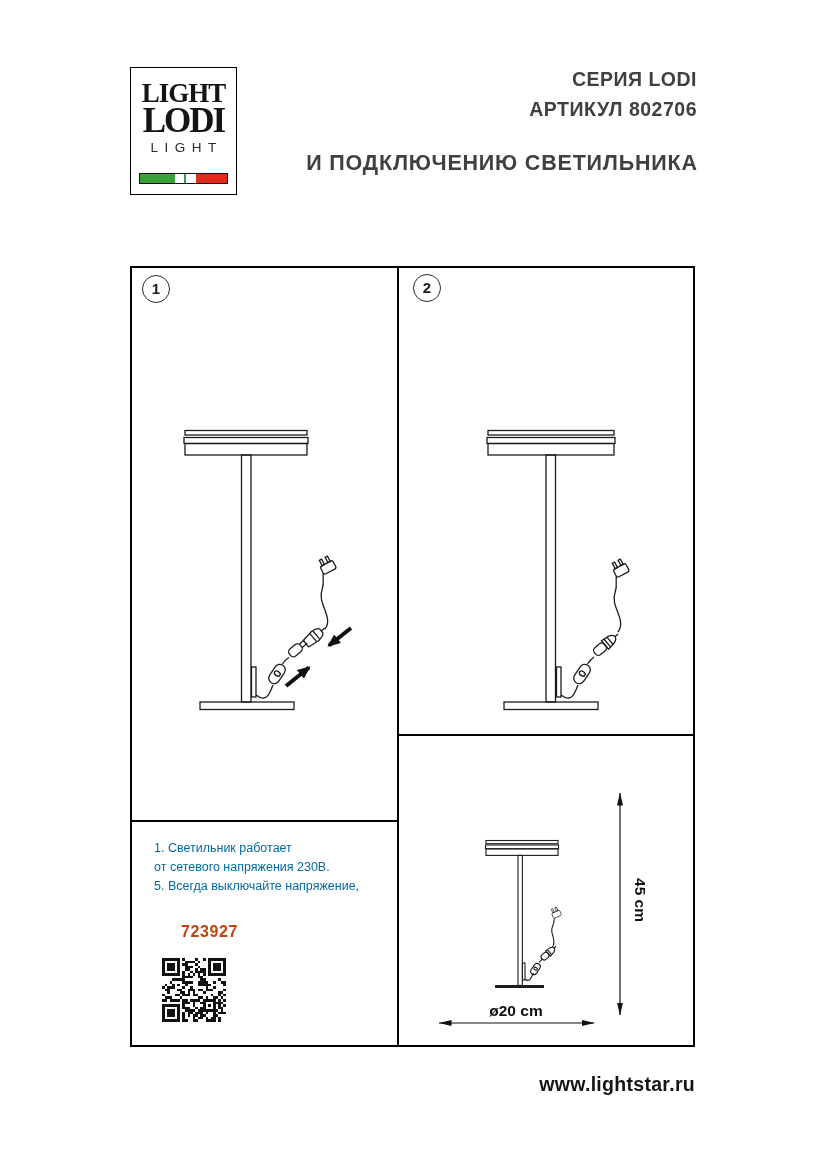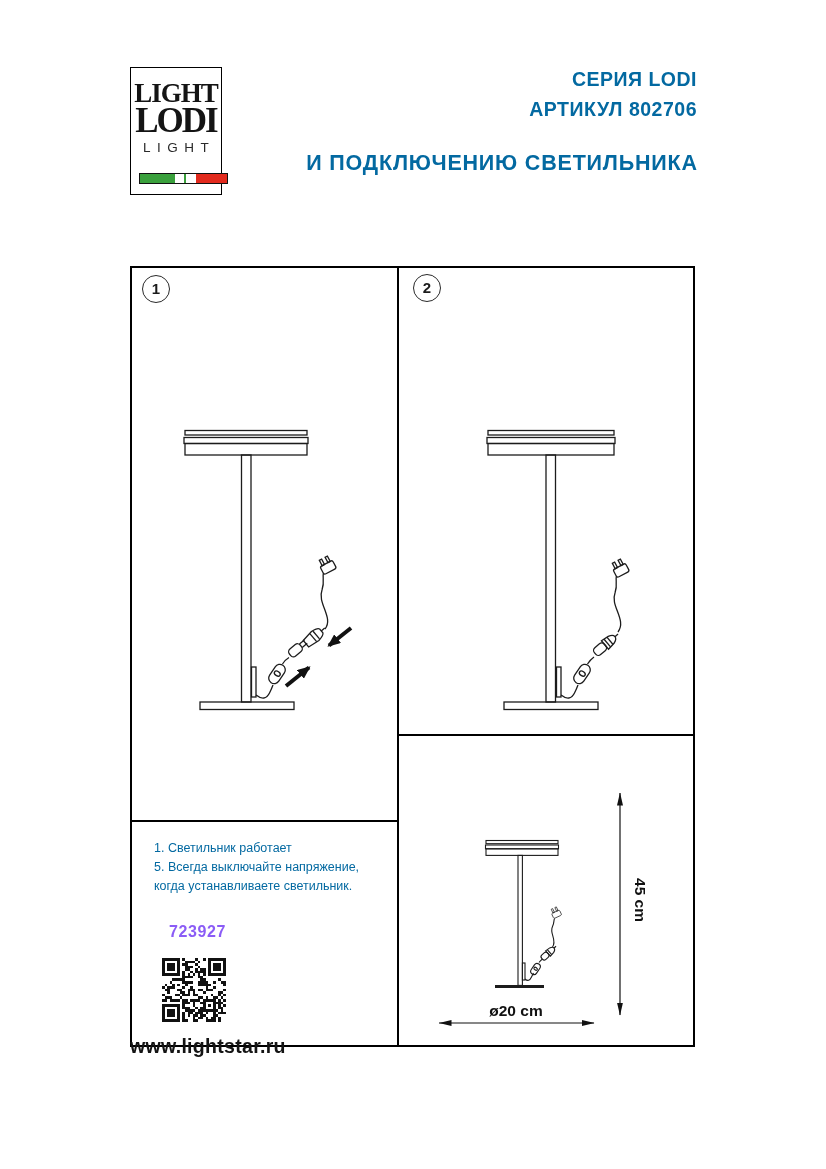--- a/index.html
+++ b/index.html
@@ -1,32 +1,32 @@
 <!DOCTYPE html>
 <html><head>
 <meta charset="utf-8">
 <style>
   html,body{margin:0;padding:0;background:#e8e8e8;}
   .page{position:relative;width:826px;height:1169px;background:#ffffff;overflow:hidden;
         color:#1b1b1b;font-family:"Liberation Sans",sans-serif;margin:0 auto;}
 
   
-  .logo-box{position:absolute;left:130px;top:67px;width:92px;height:128px;
+  .logo-box{position:absolute;left:130px;top:67px;width:107px;height:128px;
             border:1.5px solid #000;box-sizing:border-box;text-align:center;}
   .logo-light{margin-top:12px;font-family:"Liberation Serif",serif;font-weight:700;
               font-size:27px;line-height:26px;letter-spacing:-1px;color:#141414;}
   .logo-star{font-family:"Liberation Serif",serif;font-weight:700;font-size:35px;
              line-height:30px;letter-spacing:-2px;color:#141414;}
   .logo-group{margin-top:5px;font-size:13.5px;line-height:14px;letter-spacing:6.5px;
               margin-right:-6.5px;color:#2a2a2a;}
   .logo-flag{position:absolute;left:8px;bottom:10px;width:87px;height:9px;
              border:1px solid #111;box-sizing:content-box;display:block;}
 
   
-  .header{position:absolute;top:64px;right:129px;text-align:right;font-weight:bold;color:#0369a1;}
+  .header{position:absolute;top:64px;right:129px;text-align:right;font-weight:bold;color:#404040;}
   .h-top{font-size:19.5px;line-height:30px;letter-spacing:0.5px;}
   .h-title{margin-top:23px;font-size:21.5px;line-height:28px;}
   .h-title .t1{letter-spacing:2.4px;margin-right:-2.4px;}
   .h-title .t2{letter-spacing:0.8px;margin-right:-0.8px;margin-top:25px;}
 
   
   .panels{position:absolute;left:130px;top:266px;width:565px;height:781px;
           border:2px solid #000;box-sizing:border-box;}
   .vdiv{position:absolute;left:265px;top:0;width:2px;height:100%;background:#000;}
   .hdiv-left{position:absolute;left:0;top:552px;width:265px;height:2px;background:#000;}
@@ -35,26 +35,26 @@
           box-sizing:border-box;text-align:center;font-weight:bold;font-size:15px;
           line-height:25px;color:#1b1b1b;background:#fff;}
   .c1{left:10px;top:7px;}
   .c2{left:281px;top:6px;}
   .d1{position:absolute;left:0;top:0;}
   .d2{position:absolute;left:266px;top:0;}
   .d3{position:absolute;left:266px;top:468px;}
 
   
   .notes{position:absolute;left:22px;top:571px;font-size:12.5px;line-height:19px;color:#0369a1;}
-  .art-num{position:absolute;left:37px;top:655px;font-size:16px;font-weight:bold;
-           letter-spacing:0.6px;color:#8b5cf6;}
+  .art-num{position:absolute;left:49px;top:655px;font-size:16px;font-weight:bold;
+           letter-spacing:0.6px;color:#c2410c;}
   .qr{position:absolute;left:30px;top:690px;width:64px;height:64px;}
 
   
-  .footer{position:absolute;left:130px;top:1035px;width:565px;text-align:left;
+  .footer{position:absolute;left:130px;top:1073px;width:565px;text-align:right;
           font-size:19.5px;font-weight:bold;letter-spacing:0.3px;color:#141414;}
 </style>
 </head>
 <body>
 
 <div class="page">
 
   <div class="logo-box">
     <div class="logo-light">LIGHT</div>
     <div class="logo-star">LODI</div>
@@ -201,22 +201,22 @@
       <g stroke="#111" stroke-width="1.2">
         <line x1="222" y1="57" x2="222" y2="279" marker-start="url(#dim)" marker-end="url(#dim)"></line>
         <line x1="41" y1="287" x2="196" y2="287" marker-start="url(#dim)" marker-end="url(#dim)"></line>
       </g>
       <text transform="translate(237,164) rotate(90)" text-anchor="middle" font-size="15.5" font-weight="bold" fill="#111" stroke="none" font-family="Liberation Sans, sans-serif">45 cm</text>
       <text x="118" y="280" text-anchor="middle" font-size="15.5" font-weight="bold" fill="#111" stroke="none" font-family="Liberation Sans, sans-serif">ø20 cm</text>
     </svg>
 
     <div class="notes">
       <div>1. Светильник работает</div>
+      <div>от сетевого напряжения 230В.</div>
       <div>5. Всегда выключайте напряжение,</div>
-      <div>когда устанавливаете светильник.</div>
     </div>
 
     <div class="art-num">723927</div>
 
     <svg class="qr" viewBox="0 0 25 25" shape-rendering="crispEdges">
         <rect x="8" y="0" width="1" height="1" fill="#111"></rect>
         <rect x="13" y="0" width="1" height="1" fill="#111"></rect>
         <rect x="16" y="0" width="1" height="1" fill="#111"></rect>
         <rect x="9" y="1" width="1" height="1" fill="#111"></rect>
         <rect x="10" y="1" width="1" height="1" fill="#111"></rect>

